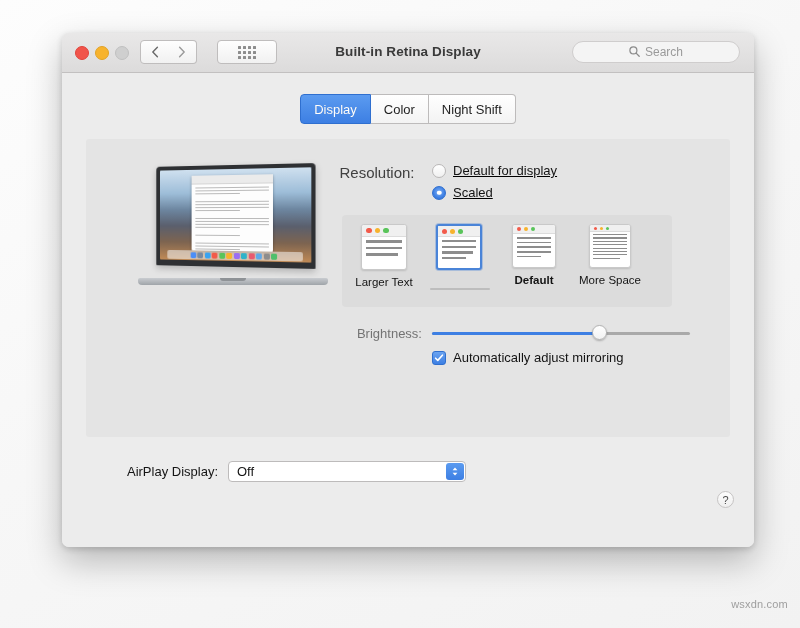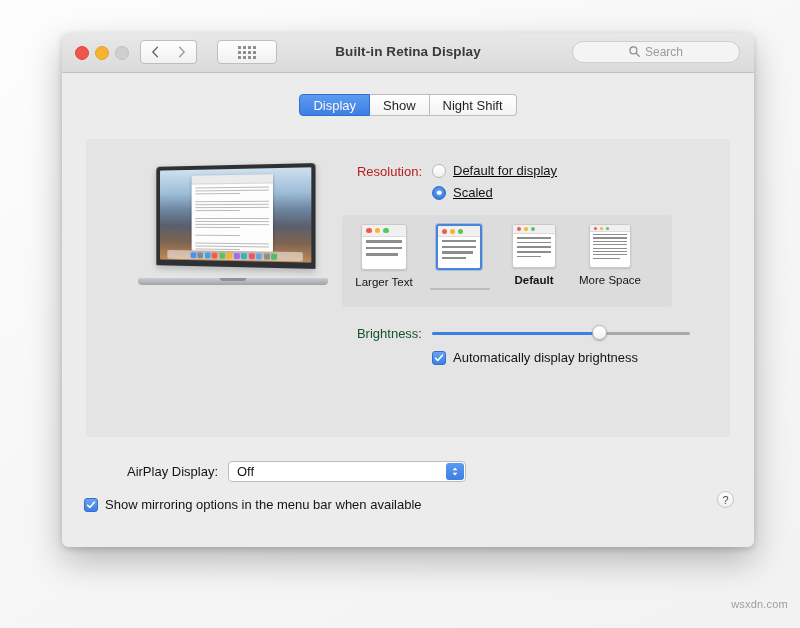--- a/index.html
+++ b/index.html
@@ -115,21 +115,21 @@
   }
 
   
   #tabbar {
     position: absolute;
     left: 0; right: 0; top: 21px;
     display: flex;
     justify-content: center;
   }
   .tab {
-    height: 22px;
+    height: 30px;
     padding: 0 13px;
     display: flex; align-items: center; justify-content: center;
     font-size: 13px;
     color: #1f1f1f;
     background: linear-gradient(#ffffff,#f3f3f3);
     border: 1px solid #bdbbbb;
     border-left: none;
     box-sizing: border-box;
     white-space: nowrap;
   }
@@ -221,23 +221,23 @@
     background: #8e9296;
     border-radius: 0 0 4px 4px;
   }
 
   
   #form { position: absolute; left: 246px; top: 24px; width: 380px; }
 
   .row { display: flex; margin-bottom: 0; }
   .row-label {
     width: 90px;
-    text-align: right;
-    font-size: 13px;
-    color: #b91c1c;
+    text-align: center;
+    font-size: 15px;
+    color: #404040;
     padding-top: 1px;
     flex: none;
   }
   .row-body { padding-left: 10px; }
 
   .radio-line { display: flex; align-items: center; margin-bottom: 7px; text-decoration: underline; }
   .radio {
     width: 14px; height: 14px; border-radius: 50%;
     background: linear-gradient(#ffffff,#f0f0f0);
     border: 1px solid #b9b7b7;
@@ -324,21 +324,21 @@
     left: 88px; bottom: 17px;
     width: 60px; height: 2px;
     background: #bdbdbd;
     border-radius: 1px;
   }
 
   
   #brightness-row { margin-top: 18px; display: flex; align-items: center; }
   #brightness-label {
     width: 90px; text-align: right;
-    font-size: 13px; color: #14532d;
+    font-size: 13px; color: #737373;
     flex: none;
   }
   #slider-wrap {
     margin-left: 10px;
     width: 258px;
     position: relative;
     height: 16px;
     display: flex; align-items: center;
   }
   #slider-track {
@@ -497,21 +497,21 @@
           </span>
           <span id="search-placeholder">Search</span>
         </span>
       </div>
     </div>
 
     <div id="content">
 
       <div id="tabbar">
         <div class="tab active">Display</div>
-        <div class="tab">Show</div>
+        <div class="tab">Color</div>
         <div class="tab">Night Shift</div>
       </div>
 
       <div id="panel">
 
         <div id="macbook">
           <div id="mb-lid">
             <div id="mb-screen">
               <div class="mb-doc">
                 <div class="mb-doc-bar"></div>
@@ -660,49 +660,39 @@
           </div>
 
           <div class="check-line" id="auto-brightness-row">
             <span class="checkbox">
               <span>
                 <svg width="10" height="10" viewBox="0 0 10 10">
                   <path d="M1.6 5.2 L3.8 7.4 L8.4 2.2" fill="none" stroke="#ffffff" stroke-width="1.6" stroke-linecap="round" stroke-linejoin="round"></path>
                 </svg>
               </span>
             </span>
-            <span class="check-label">Automatically display brightness</span>
+            <span class="check-label">Automatically adjust mirroring</span>
           </div>
 
         </div>
       </div>
 
       <div id="airplay-row">
         <div id="airplay-label">AirPlay Display:</div>
         <div id="airplay-select">
           <span id="airplay-value">Off</span>
           <span id="airplay-arrows">
             <svg width="8" height="11" viewBox="0 0 8 11">
               <path d="M4 1.4 L6.4 4.2 L1.6 4.2 Z" fill="#ffffff"></path>
               <path d="M4 9.6 L6.4 6.8 L1.6 6.8 Z" fill="#ffffff"></path>
             </svg>
           </span>
         </div>
       </div>
 
-      <div class="check-line" id="mirroring-row">
-        <span class="checkbox">
-          <span>
-            <svg width="10" height="10" viewBox="0 0 10 10">
-              <path d="M1.6 5.2 L3.8 7.4 L8.4 2.2" fill="none" stroke="#ffffff" stroke-width="1.6" stroke-linecap="round" stroke-linejoin="round"></path>
-            </svg>
-          </span>
-        </span>
-        <span class="check-label">Show mirroring options in the menu bar when available</span>
-      </div>
 
       <div id="help-btn">
         <span>?</span>
       </div>
 
     </div>
   </div>
 
   <div id="watermark">wsxdn.com</div>
 </div>

